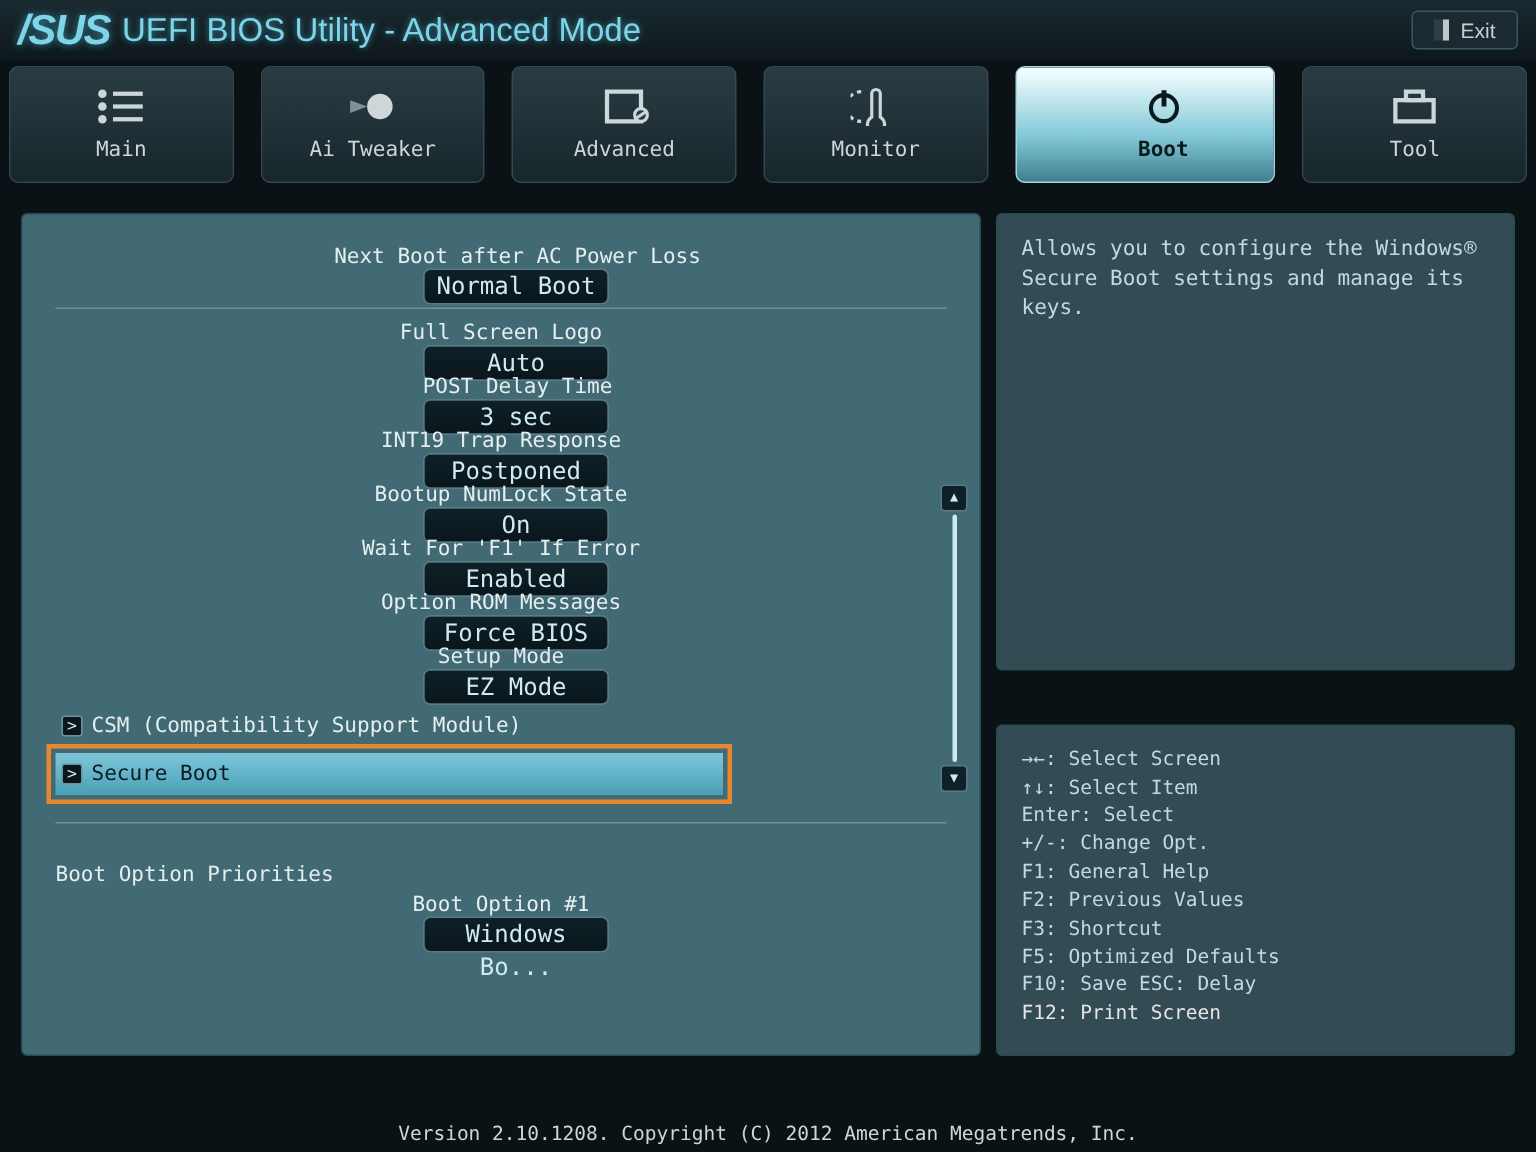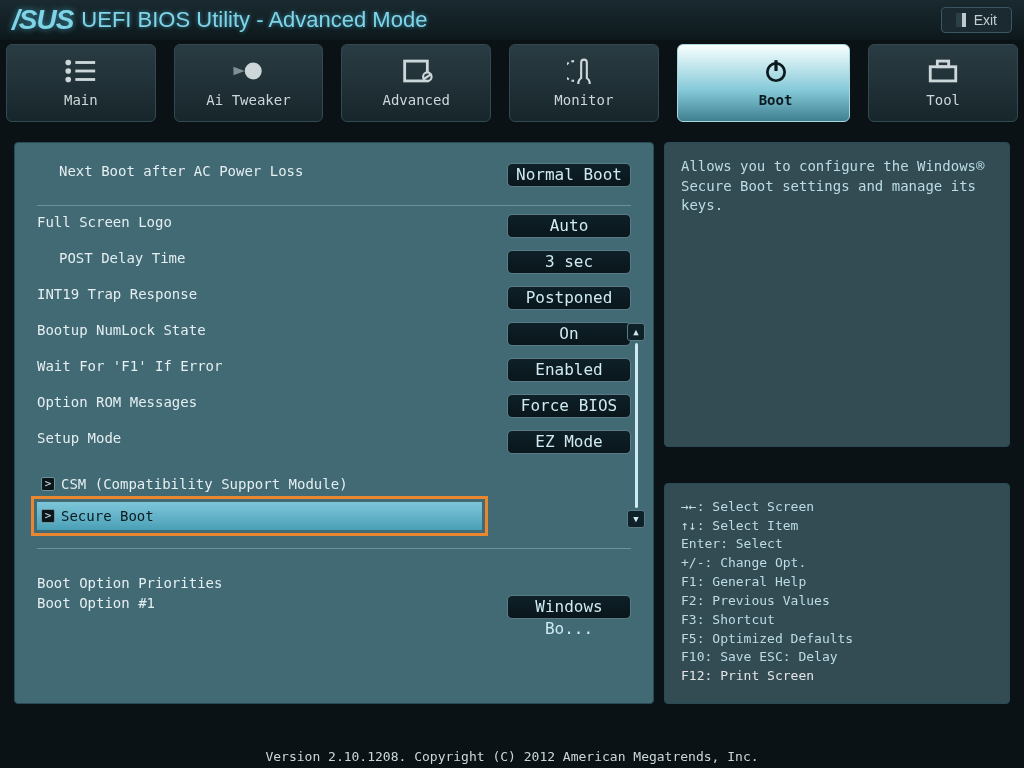--- a/index.html
+++ b/index.html
@@ -85,22 +85,23 @@
   .leftpanel {
     width: 640px;
     position: relative;
     background: #416a75;
     border: 1px solid #2a4a55;
     border-radius: 4px;
     padding: 20px 22px 10px 22px;
   }
   .row {
     display: flex;
-    align-items: flex-start;
+    align-items: center;
     height: 36px;
+    flex-direction: column;
   }
   .row .label { flex: 1; color:#e5eef0; font-size:14px; }
   .row .label.indent { padding-left: 22px; }
   .dropdown {
     width: 124px;
     height: 24px;
     background: linear-gradient(#0e2028, #0a161b);
     border: 1px solid #5a7b85;
     border-radius: 5px;
     color: #cfeaf2;

